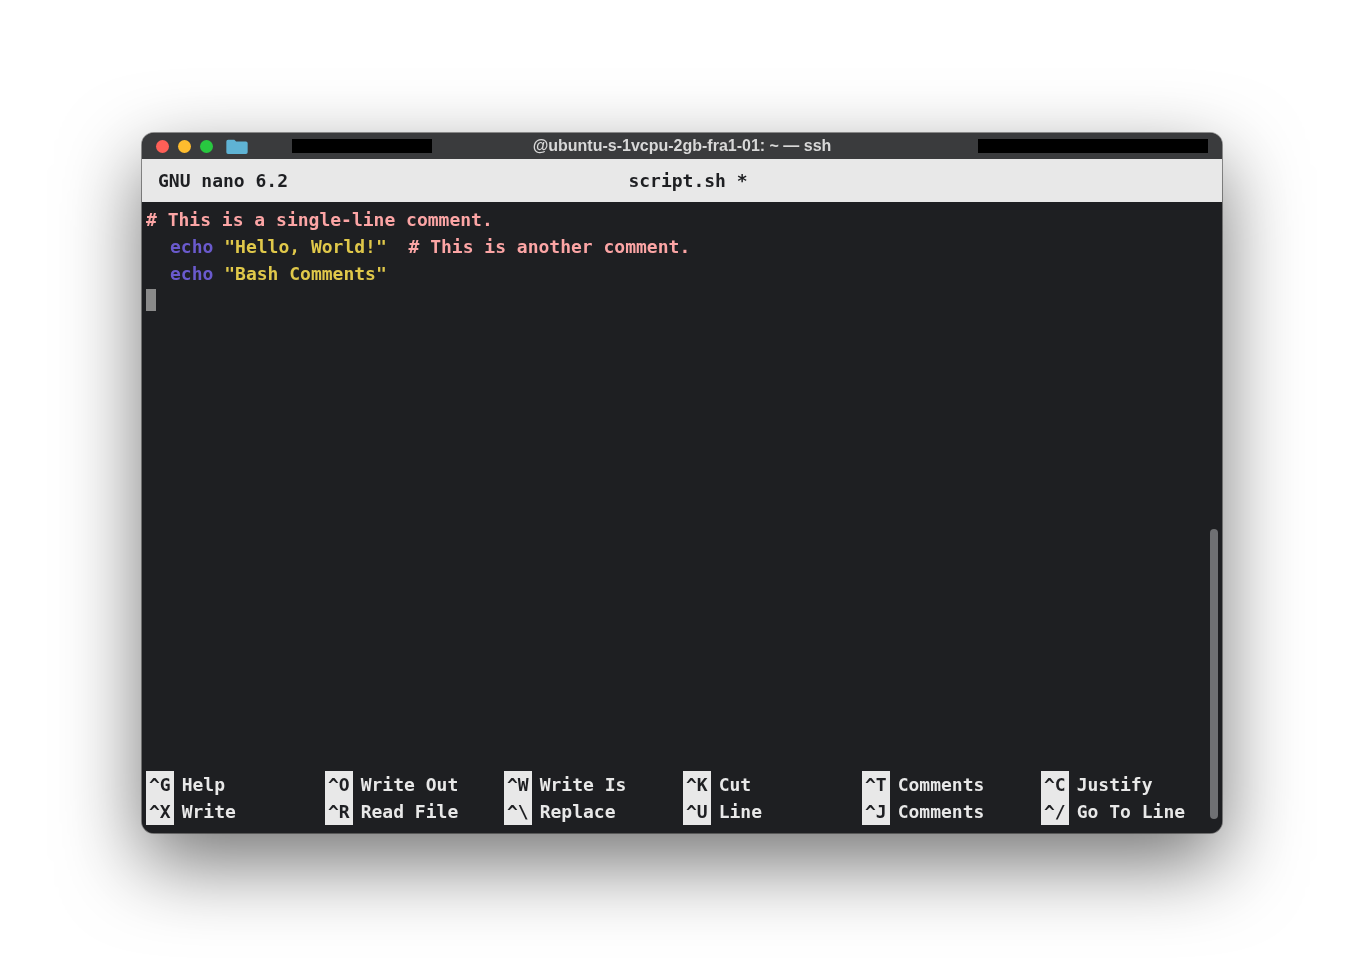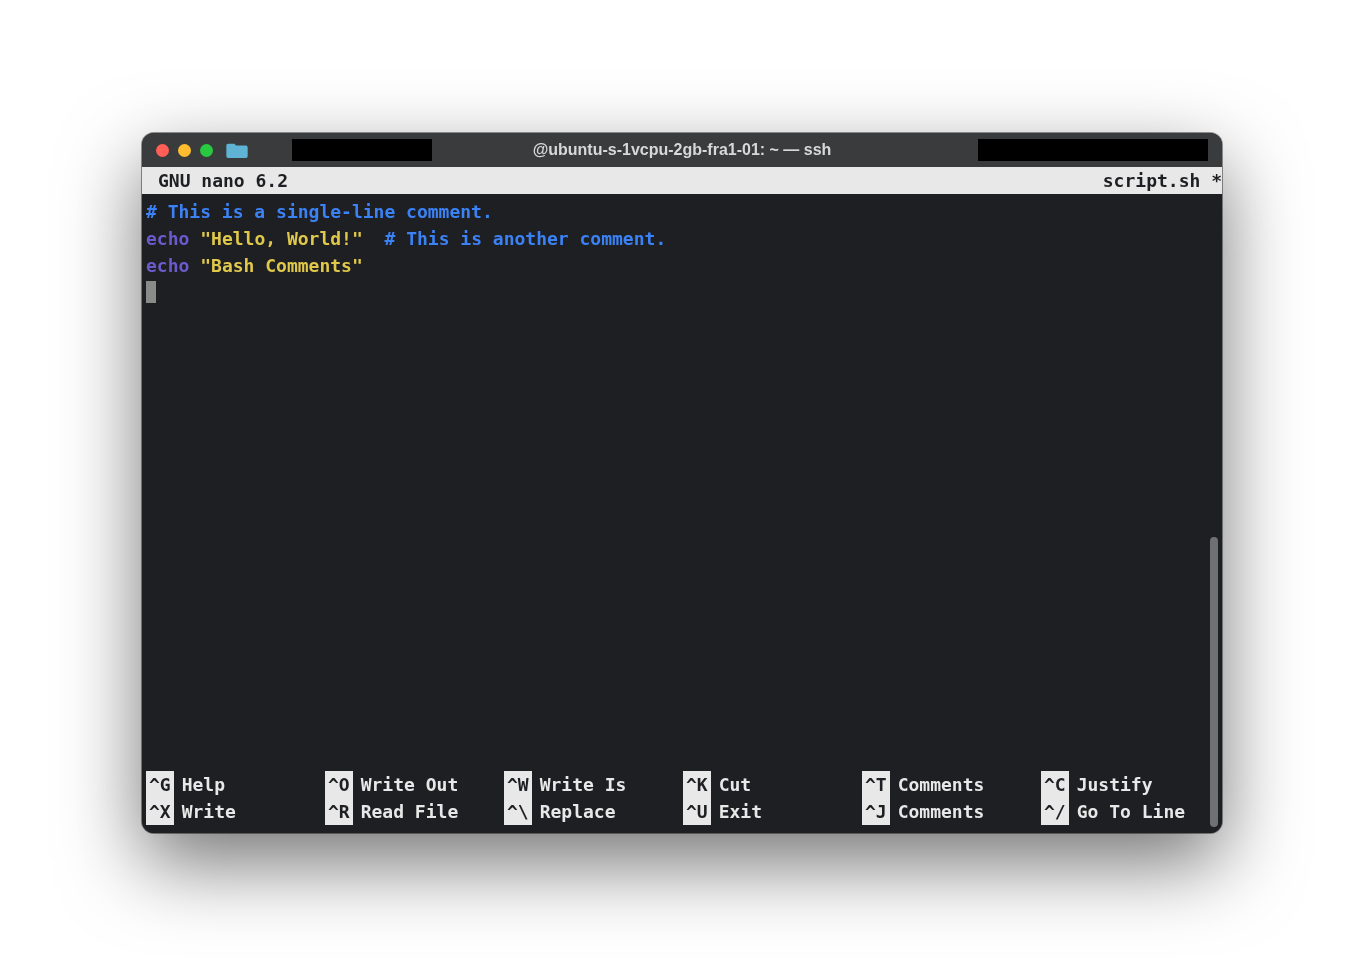--- a/index.html
+++ b/index.html
@@ -17,21 +17,21 @@
     height: 700px;
     background: #1e1f22;
     border-radius: 12px;
     box-shadow: 0 30px 80px rgba(0,0,0,0.55), 0 0 0 1px rgba(0,0,0,0.4);
     overflow: hidden;
     display: flex;
     flex-direction: column;
     position: relative;
   }
   .titlebar {
-    height: 34px;
+    height: 26px;
     background: #3a3b3d;
     display: flex;
     align-items: center;
     padding: 0 14px;
     gap: 9px;
     position: relative;
   }
   .traffic-light {
     width: 13px; height: 13px; border-radius: 50%;
   }
@@ -68,36 +68,36 @@
     font-size: 18px;
     line-height: 27px;
     position: relative;
     display: flex;
     flex-direction: column;
   }
   .nano-header {
     background: #e8e8e8;
     color: #1e1f22;
     display: flex;
-    padding: 0 16px;
+    padding: 8px 16px;
     font-weight: 600;
   }
   .nano-header .filename {
     position: absolute;
     left: 12px; right: 0;
-    text-align: right;
+    text-align: center;
     pointer-events: none;
   }
   .editor {
     flex: 1;
     padding: 4px 4px;
     white-space: pre;
   }
-  .c-comment { color: #3b82f6; font-weight: 600; }
-  .c-keyword { color: #6a5acd; font-weight: 700; }
+  .c-comment { color: #fca5a5; font-weight: 600; }
+  .c-keyword { color: #6a5acd; font-weight: 700; margin-left: 24px; }
   .c-string  { color: #e0c84a; font-weight: 700; }
   .cursor {
     display: inline-block;
     width: 10px; height: 22px;
     background: #8a8a8a;
     vertical-align: text-bottom;
   }
   .scrollbar {
     position: absolute;
     right: 4px;
@@ -189,21 +189,21 @@
         <div class="sc">
           <span class="sc-key">^R</span>
           <span>Read File</span>
         </div>
         <div class="sc">
           <span class="sc-key">^\</span>
           <span>Replace</span>
         </div>
         <div class="sc">
           <span class="sc-key">^U</span>
-          <span>Exit</span>
+          <span>Line</span>
         </div>
         <div class="sc">
           <span class="sc-key">^J</span>
           <span>Comments</span>
         </div>
         <div class="sc">
           <span class="sc-key">^/</span>
           <span>Go To Line</span>
         </div>
       </div>

